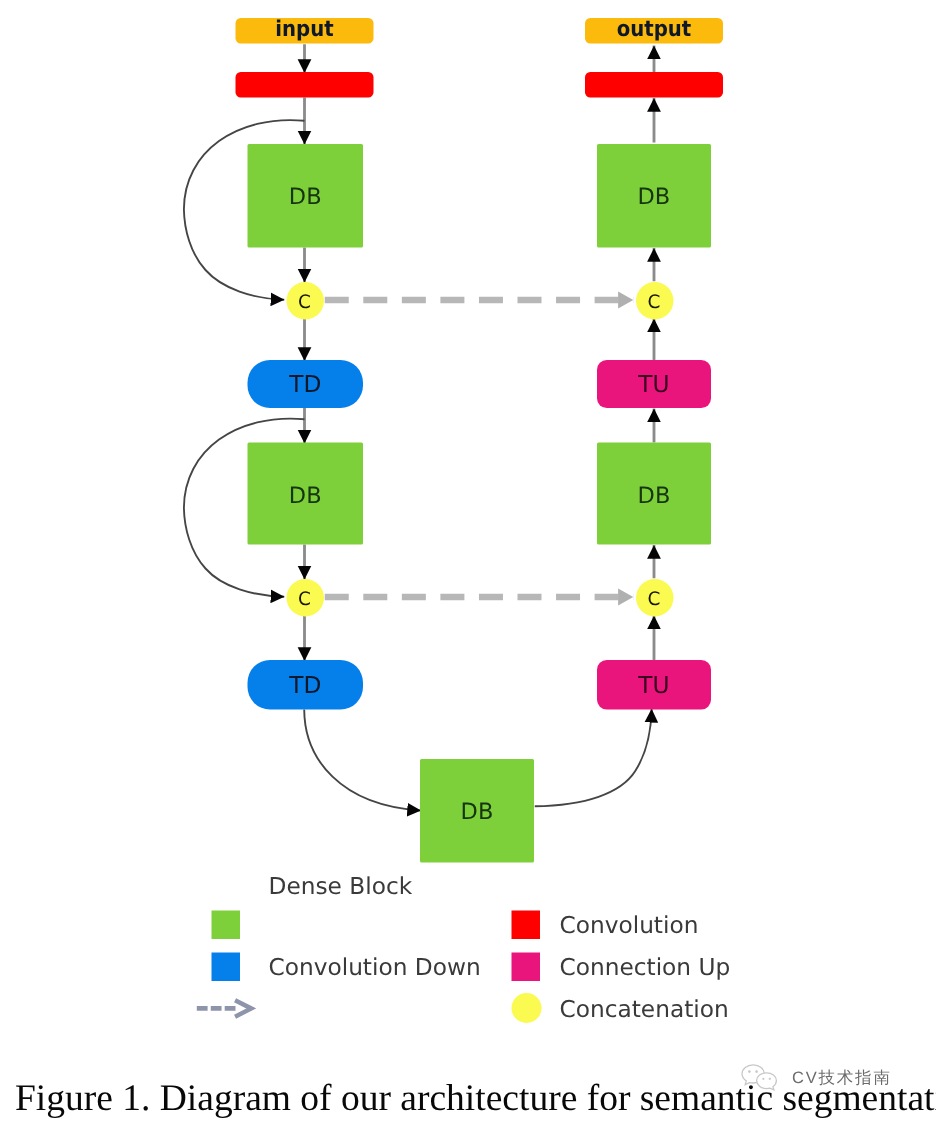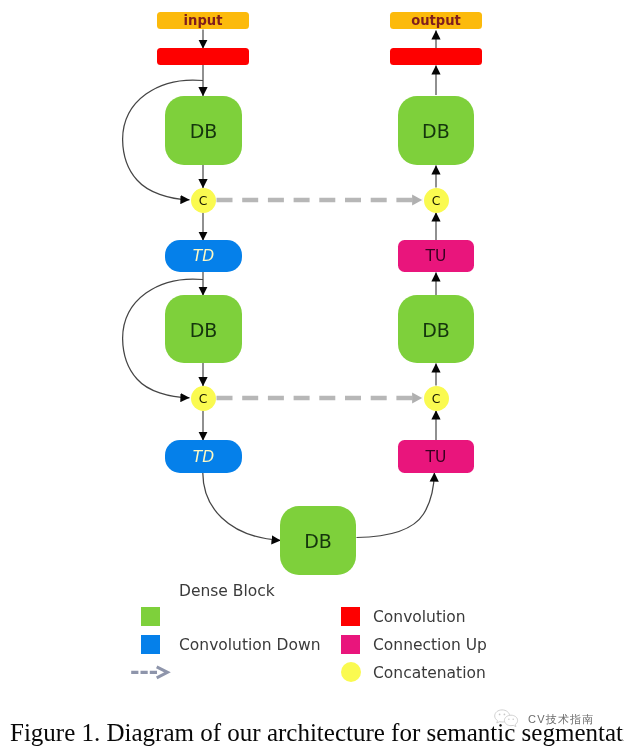--- a/index.html
+++ b/index.html
@@ -5,25 +5,25 @@
   html,body{margin:0;padding:0;}
   body{width:624px;height:750px;background:#ffffff;
        font-family:"DejaVu Sans",sans-serif;overflow:hidden;}
   #page{position:relative;width:624px;height:750px;background:#fff;}
 
   .node{position:absolute;display:flex;align-items:center;justify-content:center;
         box-sizing:border-box;}
   .node span{line-height:1;}
   .db-box span,.td-box span,.tu-box span{position:relative;top:1px;}
 
-  .io-box{border-radius:3.5px;font-weight:bold;font-size:14.6px;color:#7f1d1d;
+  .io-box{border-radius:3.5px;font-weight:bold;font-size:14.6px;color:#0f172a;
           font-stretch:condensed;}
   .conv-box{border-radius:3.5px;}
-  .db-box{border-radius:19px;font-size:19px;color:#15350d;}
-  .td-box{border-radius:15px;font-size:15.5px;color:#fef9c3;font-style:italic;}
+  .db-box{border-radius:1px;font-size:15px;color:#15350d;}
+  .td-box{border-radius:15px;font-size:15.5px;color:#0f172a;}
   .tu-box{border-radius:6.5px;font-size:15.5px;color:#3a0020;}
   .cc-circle{border-radius:50%;font-size:12.3px;color:#171700;}
   .cc-circle span{position:relative;top:1px;}
 
   svg#edges{position:absolute;left:0;top:0;width:624px;height:750px;
             pointer-events:none;}
 
   
   #legend{position:absolute;left:0;top:0;width:624px;height:750px;}
   .lg-sw{position:absolute;}

